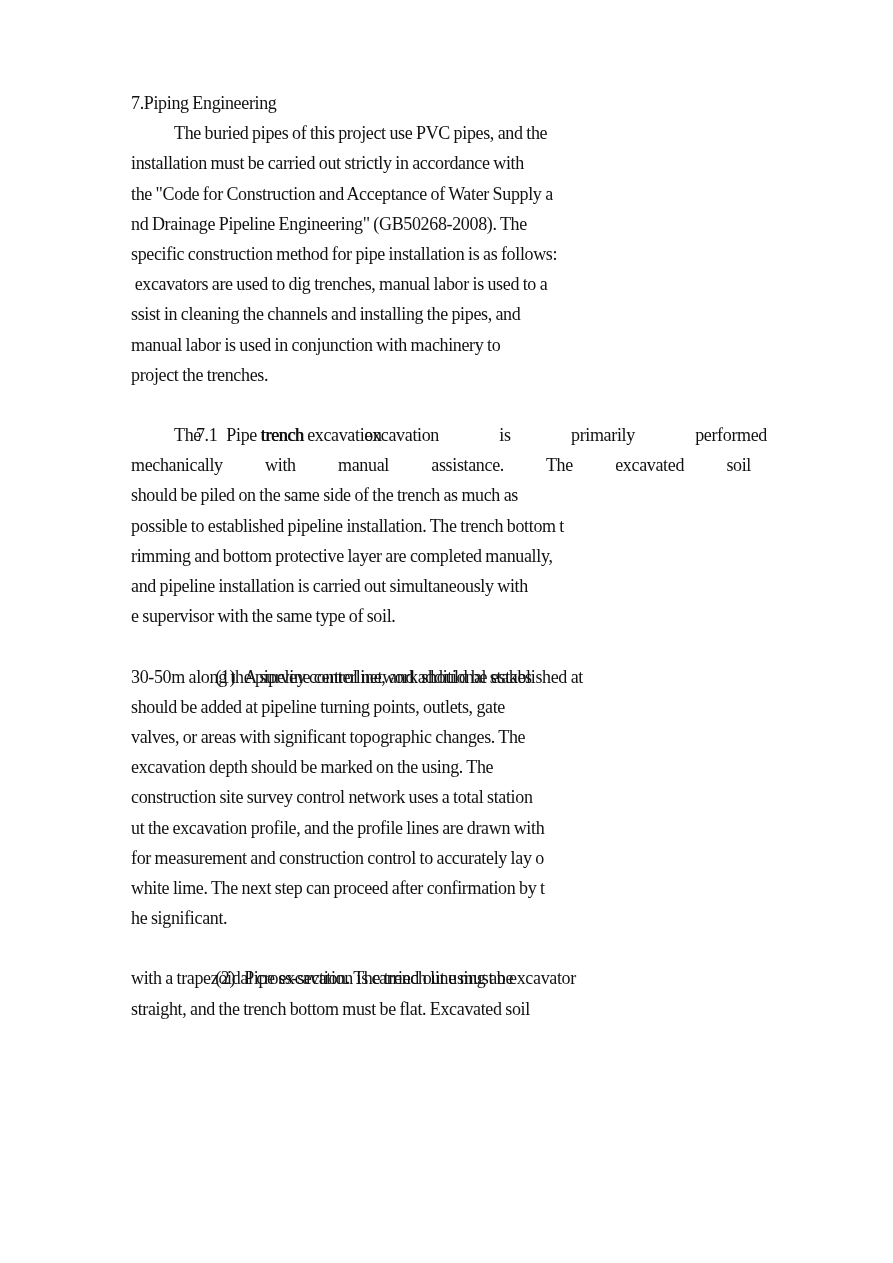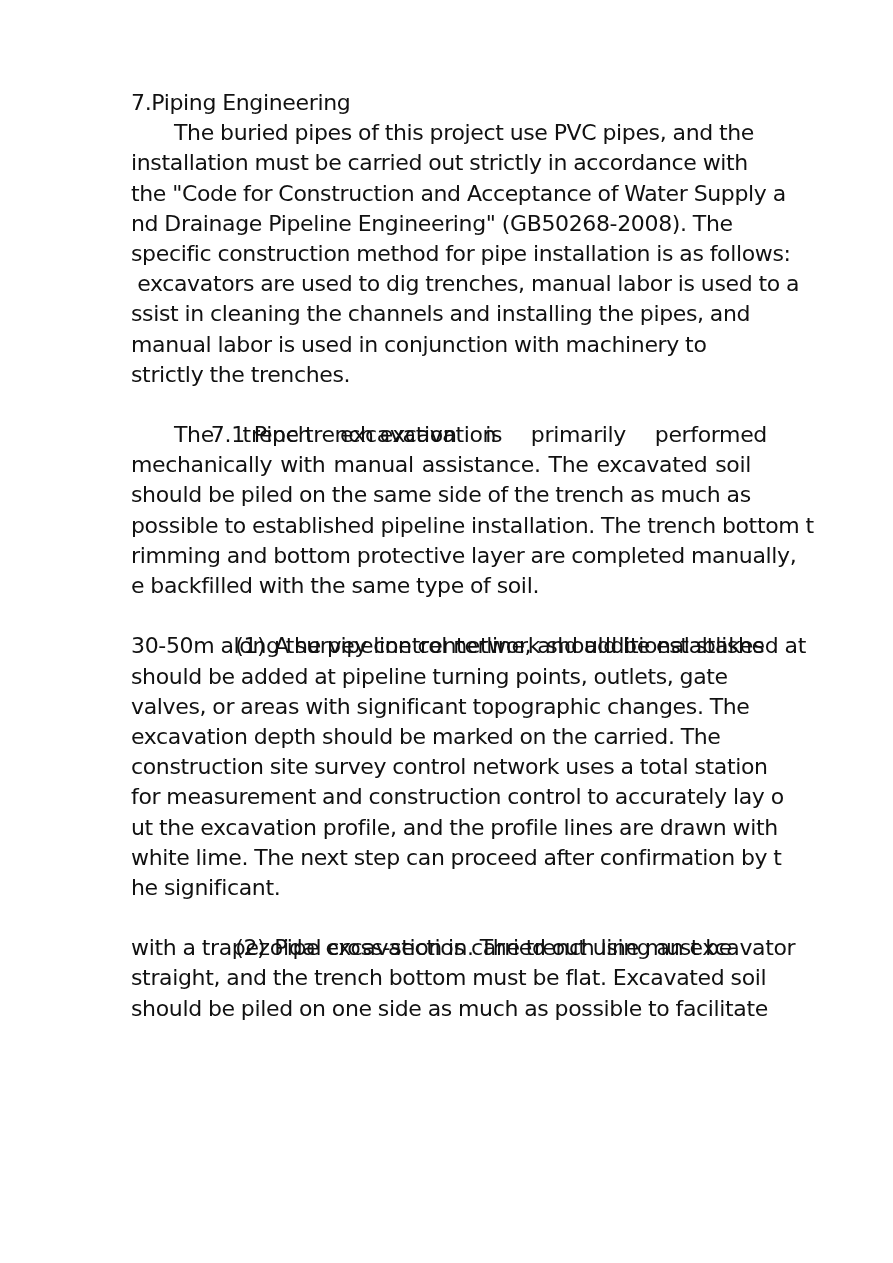--- a/index.html
+++ b/index.html
@@ -26,24 +26,25 @@
     .text-block {
       position: absolute;
       left: 131px;
       top: 88px;
       width: 640px;
     }
     .line {
       display: block;
       height: 30.2px;
       line-height: 30.2px;
-      font-size: 22px;
+      font-size: 18px;
       white-space: pre;
       letter-spacing: -0.35px;
       word-spacing: -0.5px;
+      font-family: Liberation Serif, serif;
     }
     .line.justify {
       text-align: justify;
       text-align-last: justify;
       white-space: normal;
       width: 636px;
     }
     .line.justify2 {
       text-align: justify;
       text-align-last: justify;
@@ -64,54 +65,54 @@
 
     <div>
       <span class="line indent-para">The buried pipes of this project use PVC pipes, and the</span>
       <span class="line">installation must be carried out strictly in accordance with</span>
       <span class="line">the "Code for Construction and Acceptance of Water Supply a</span>
       <span class="line">nd Drainage Pipeline Engineering" (GB50268-2008). The</span>
       <span class="line">specific construction method for pipe installation is as follows:</span>
       <span class="line"> excavators are used to dig trenches, manual labor is used to a</span>
       <span class="line">ssist in cleaning the channels and installing the pipes, and</span>
       <span class="line">manual labor is used in conjunction with machinery to</span>
-      <span class="line">strictly the trenches.</span>
+      <span class="line">project the trenches.</span>
     </div>
 
     <div class="line indent-para">
       <span class="num">7.1</span><span>Pipe trench excavation</span>
     </div>
 
     <div>
       <span class="line justify indent-para" style="width:593px">The trench excavation is primarily performed</span>
       <span class="line justify2">mechanically with manual assistance. The excavated soil</span>
       <span class="line">should be piled on the same side of the trench as much as</span>
       <span class="line">possible to established pipeline installation. The trench bottom t</span>
       <span class="line">rimming and bottom protective layer are completed manually,</span>
-      <span class="line">e backfilled with the same type of soil.</span>
+      <span class="line">and pipeline installation is carried out simultaneously with</span>
+      <span class="line">e supervisor with the same type of soil.</span>
     </div>
 
     <div>
       <div class="line indent-list">
         <span class="num">(1)</span><span>A survey control network should be established at</span>
       </div>
       <span class="line">30-50m along the pipeline centerline, and additional stakes</span>
       <span class="line">should be added at pipeline turning points, outlets, gate</span>
       <span class="line">valves, or areas with significant topographic changes. The</span>
-      <span class="line">excavation depth should be marked on the carried. The</span>
+      <span class="line">excavation depth should be marked on the using. The</span>
       <span class="line">construction site survey control network uses a total station</span>
+      <span class="line">ut the excavation profile, and the profile lines are drawn with</span>
       <span class="line">for measurement and construction control to accurately lay o</span>
-      <span class="line">ut the excavation profile, and the profile lines are drawn with</span>
       <span class="line">white lime. The next step can proceed after confirmation by t</span>
       <span class="line">he significant.</span>
     </div>
 
     <div>
       <div class="line indent-list">
         <span class="num">(2)</span><span>Pipe excavation is carried out using an excavator</span>
       </div>
       <span class="line">with a trapezoidal cross-section. The trench line must be</span>
       <span class="line">straight, and the trench bottom must be flat. Excavated soil</span>
-      <span class="line">should be piled on one side as much as possible to facilitate</span>
     </div>
 
   </div>
 </div>
 
 </body></html>

